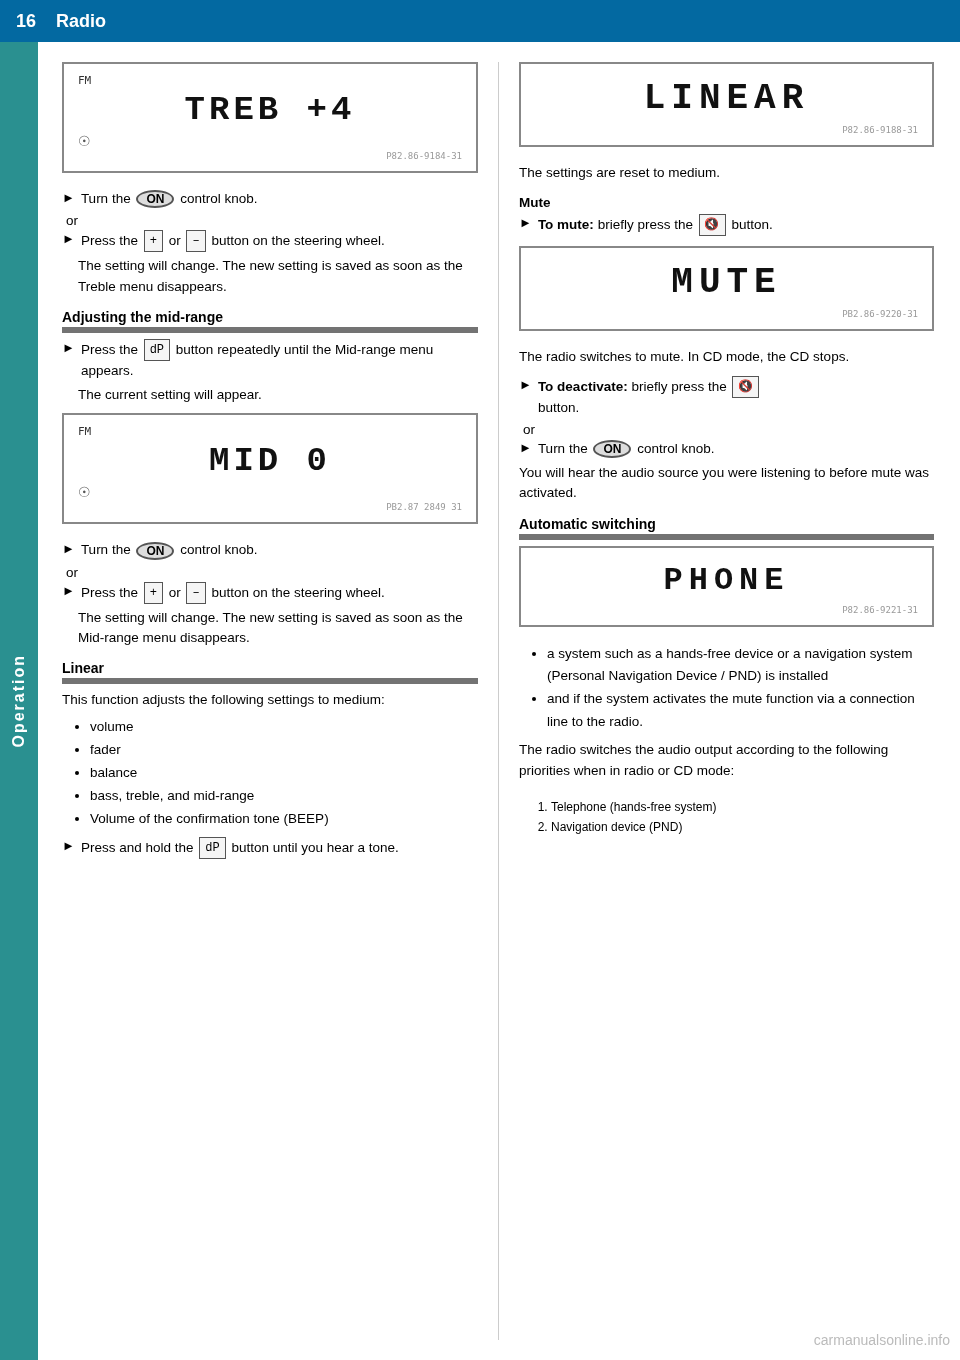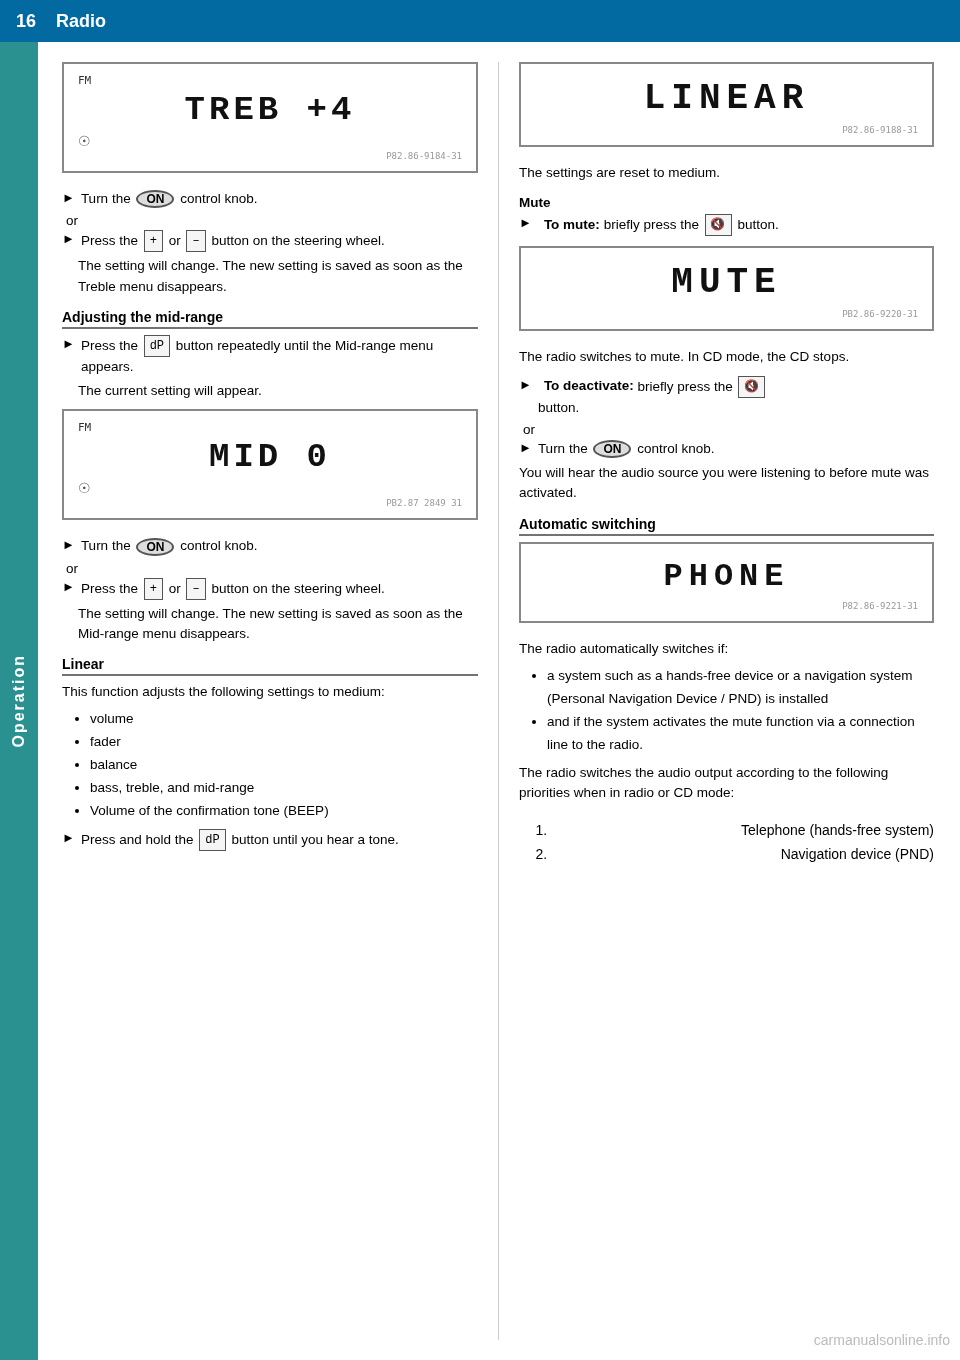--- a/index.html
+++ b/index.html
@@ -128,21 +128,21 @@
       margin-left: 16px;
       line-height: 1.5;
       margin-bottom: 4px;
     }
 
     
     .section-heading {
       font-size: 14px;
       font-weight: bold;
       margin: 12px 0 6px 0;
-      border-bottom: 2px solid #737373;
+      border-bottom: 6px solid #737373;
       padding-bottom: 2px;
     }
     .subsection-heading {
       font-size: 13.5px;
       font-weight: bold;
       margin: 10px 0 4px 0;
     }
 
     
     .btn-inline {
@@ -174,27 +174,26 @@
     .bullet-list {
       list-style: disc;
       margin-left: 28px;
       font-size: 13.5px;
       line-height: 1.7;
       margin-bottom: 6px;
     }
     .ordered-list {
       list-style: decimal;
       margin-left: 32px;
-      font-size: 14px;
+      font-size: 12px;
       line-height: 1.7;
       margin-bottom: 6px;
-      text-align: right;
-    }
-
-    .bold-text { font-weight: bold; margin-left: 6px; }
+    }
+
+    .bold-text { font-weight: bold; }
 
     .watermark {
       position: fixed;
       bottom: 12px;
       right: 10px;
       font-size: 14px;
       color: #bbb;
     }
   </style>
 </head>
@@ -371,21 +370,20 @@
 
       <div class="note-text" style="margin-left:0; margin-bottom:12px;">You will hear the audio source you were listening to before mute was activated.</div>
 
       <div class="section-heading">Automatic switching</div>
 
       <div class="display-box">
         <div class="disp-main" style="font-size:32px; letter-spacing:6px; font-family:'Courier New',monospace;">PHONE</div>
         <div class="disp-ref">P82.86-9221-31</div>
       </div>
 
-      <div class="note-text" style="margin-left:0; margin-bottom:6px;">The radio automatically switches if:</div>
 
       <ul class="bullet-list">
         <li>a system such as a hands-free device or a navigation system (Personal Navigation Device / PND) is installed</li>
         <li>and if the system activates the mute function via a connection line to the radio.</li>
       </ul>
 
       <div class="note-text" style="margin-left:0; margin-bottom:16px;">The radio switches the audio output according to the following priorities when in radio or CD mode:</div>
 
       <ol class="ordered-list">
         <li>Telephone (hands-free system)</li>

